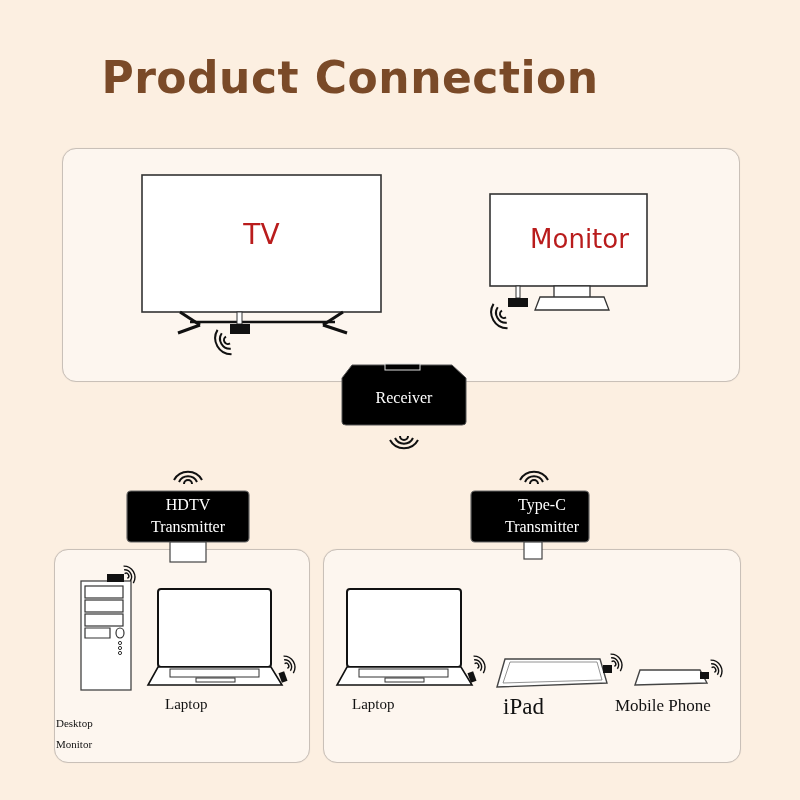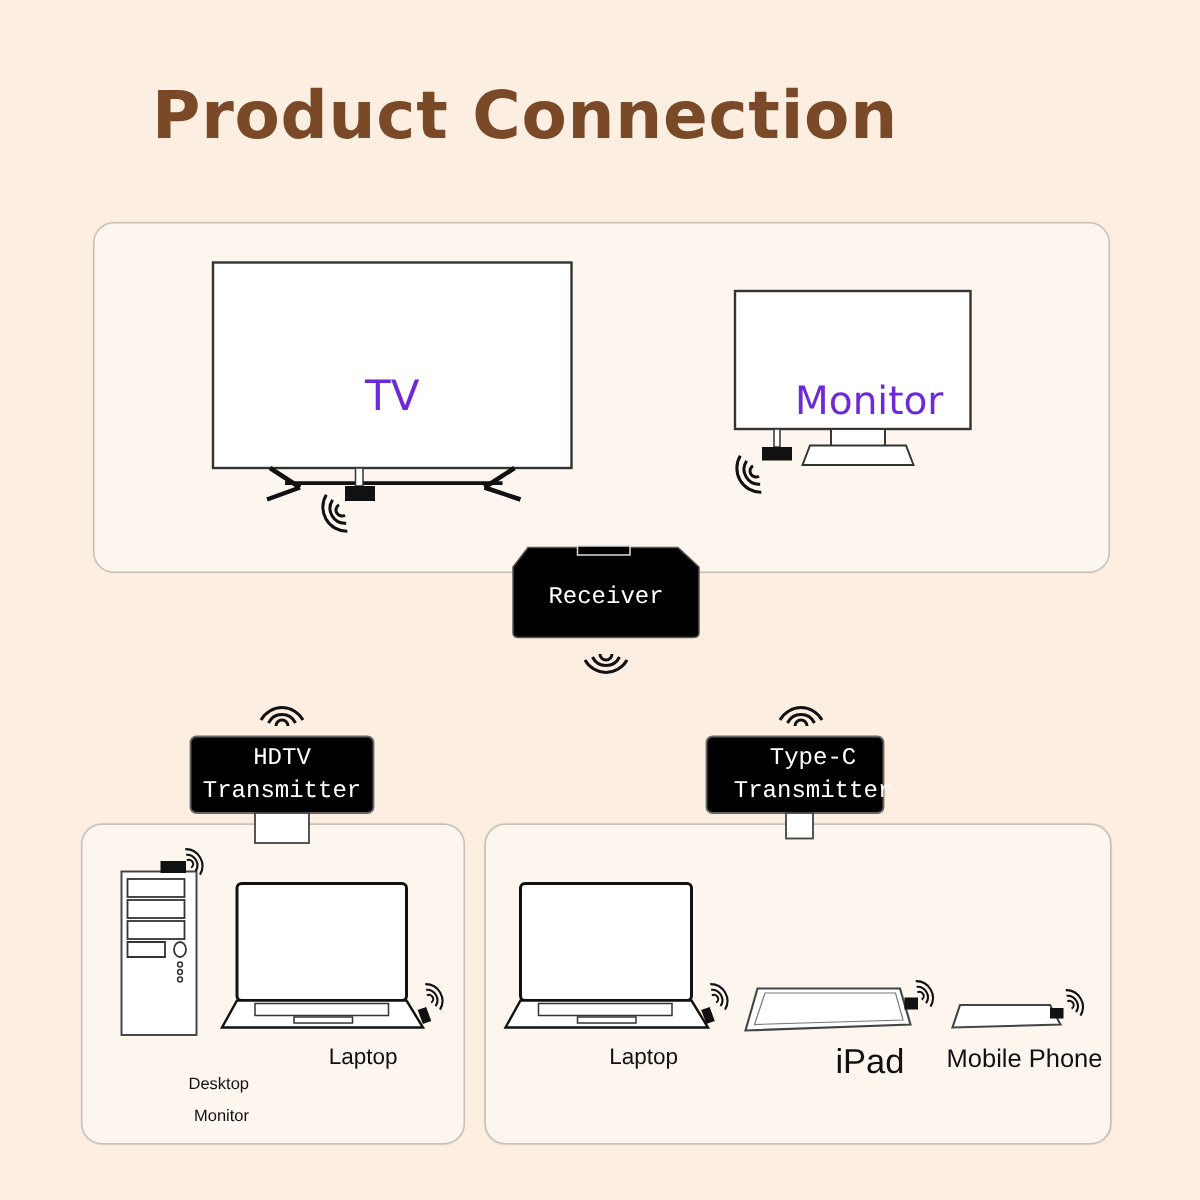--- a/index.html
+++ b/index.html
@@ -1,22 +1,22 @@
 <!DOCTYPE html>
 <html><head>
 <meta charset="utf-8">
 <style>
   html, body { margin:0; padding:0; }
   body { width:800px; height:800px; background:#fcefe1; position:relative; overflow:hidden; font-family:"DejaVu Sans", sans-serif; }
   .title { position:absolute; left:0; top:52px; width:700px; text-align:center; font-family:"DejaVu Sans", sans-serif; font-weight:bold; font-size:44px; color:#7a4a28; letter-spacing:0.5px; }
   .panel { position:absolute; background:#fdf6ef; border:1.5px solid #c9c0b8; border-radius:14px; box-shadow:0 0 1px rgba(0,0,0,0.1); }
-  .lbl { position:absolute; font-family:"DejaVu Sans", sans-serif; color:#6d28d9; text-align:center;margin-top:29px; }
+  .lbl { position:absolute; font-family:"DejaVu Sans", sans-serif; color:#b91c1c; text-align:center; }
   svg.art { position:absolute; left:0; top:0; width:800px; height:800px; }
-  .dev-label { position:absolute; font-size:16px; color:#111; text-align:right; font-family:Liberation Sans, sans-serif; }
-  .black-label { position:absolute; color:#fff; text-align:center; font-family:Liberation Mono, monospace; font-size:16px; line-height:22px; }
+  .dev-label { position:absolute; font-size:16px; color:#111; text-align:left; font-family:Liberation Serif, serif; }
+  .black-label { position:absolute; color:#fff; text-align:center; font-family:Liberation Serif, serif; font-size:16px; line-height:22px; }
 </style>
 </head>
 <body>
 
 <div class="title">Product Connection</div>
 
 <div class="panel" style="left:62px;top:148px;width:676px;height:232px;"></div>
 <div class="panel" style="left:54px;top:549px;width:254px;height:212px;"></div>
 <div class="panel" style="left:323px;top:549px;width:416px;height:212px;"></div>
 

